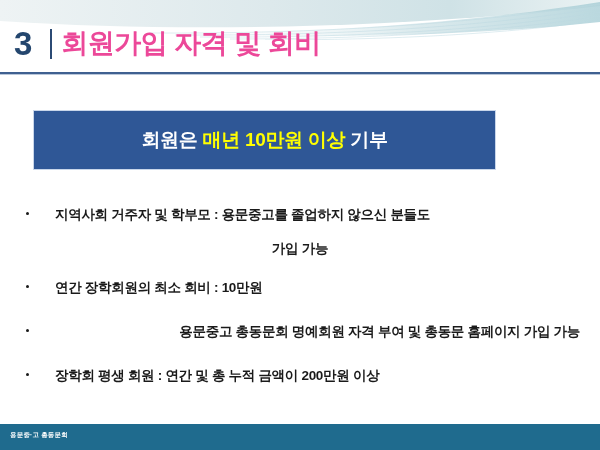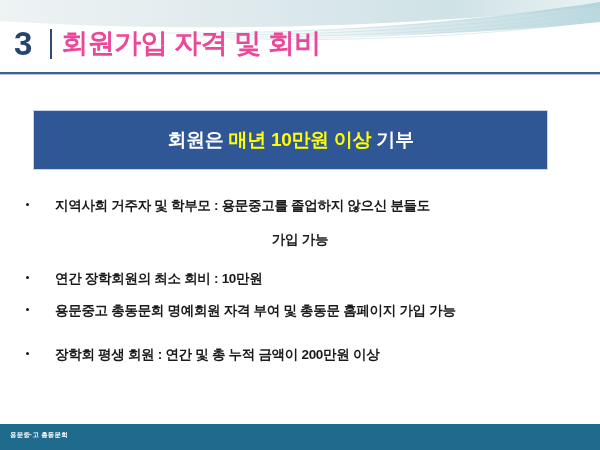--- a/index.html
+++ b/index.html
@@ -76,21 +76,21 @@
     width: 600px;
     height: 1px;
     background: #b9c7da;
   }
 
   
   .banner {
     position: absolute;
     left: 33px;
     top: 110px;
-    width: 515px;
+    width: 463px;
     height: 60px;
     background: #2f5796;
     border: 1px solid #c9d6ea;
     box-sizing: border-box;
     display: flex;
     align-items: center;
     justify-content: center;
   }
   .banner-text {
     font-size: 19px;
@@ -98,21 +98,21 @@
     color: #ffffff;
     letter-spacing: -0.3px;
     white-space: pre;
   }
   .banner-hi { color: #ffff00; }
 
   
   .bullets {
     position: absolute;
     left: 0;
-    top: 196px;
+    top: 205px;
     width: 600px;
   }
   .bullet-row {
     position: relative;
     padding-left: 55px;
     padding-right: 20px;
     margin-bottom: 13px;
   }
   .bullet-dot {
     position: absolute;
@@ -134,22 +134,22 @@
     display: block;
     text-align: center;
     margin-left: -35px;
     margin-top: 17px;
     font-size: 13.5px;
     font-weight: bold;
     color: #1a1a1a;
     letter-spacing: -0.3px;
   }
   .row-1 { margin-bottom: 20px; }
-  .row-2 { margin-bottom: 14px; }
-  .row-3 { margin-bottom: 26px; }
+  .row-2 { margin-bottom: 26px; }
+  .row-3 { margin-bottom: 26px; text-align: right; }
 
   
   .footer-bar {
     position: absolute;
     left: 0;
     bottom: 0;
     width: 600px;
     height: 26px;
     background: #1f6b8e;
   }

